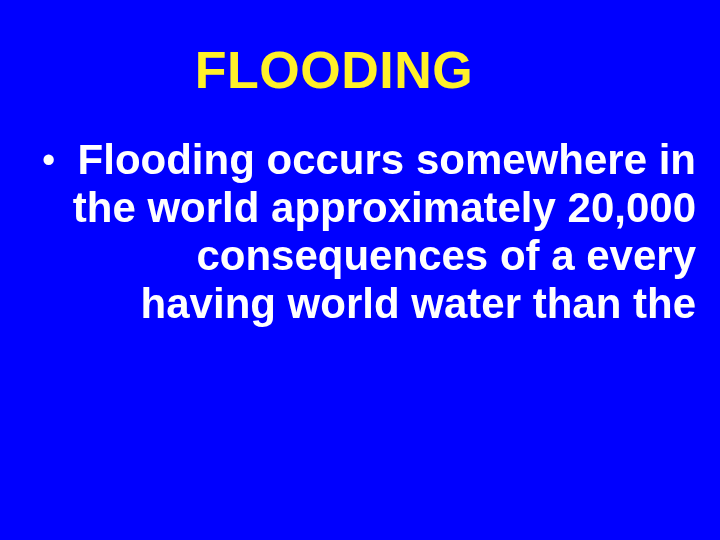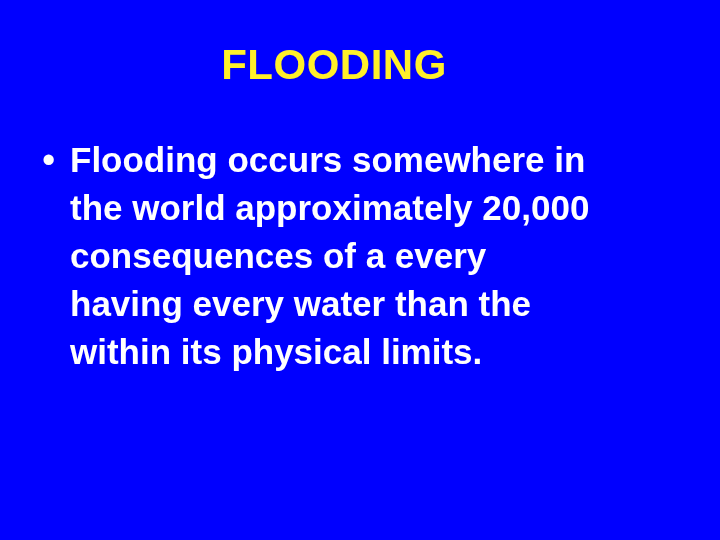--- a/index.html
+++ b/index.html
@@ -22,21 +22,21 @@
     overflow: hidden;
   }
 
   #slide-title {
     position: absolute;
     left: 0;
     top: 44px;
     width: 668px;
     text-align: center;
     color: #FFF02A;
-    font-size: 42px;
+    font-size: 52px;
     font-weight: bold;
     letter-spacing: 0.5px;
     line-height: 1.0;
     white-space: nowrap;
   }
 
   #body-block {
     position: absolute;
     left: 36px;
     top: 136px;
@@ -55,23 +55,24 @@
     font-size: 38px;
     line-height: 48px;
     text-align: left;
     padding-left: 6px;
     box-sizing: border-box;
   }
 
   .bullet-text {
     flex: 1 1 auto;
     color: #FFFFFF;
-    font-size: 35px;
+    font-size: 42px;
     font-weight: bold;
     line-height: 48px;
+    text-align: right;
   }
 
   .bullet-text .tline {
     display: block;
     white-space: nowrap;
   }
 </style>
 </head>
 <body>
 
@@ -80,20 +81,19 @@
   <div id="slide-title">FLOODING</div>
 
   <div id="body-block">
 
     <div class="bullet-row">
       <span class="bullet-marker">•</span>
       <span class="bullet-text">
         <span class="tline">Flooding occurs somewhere in</span>
         <span class="tline">the world approximately 20,000</span>
         <span class="tline">consequences of a every</span>
-        <span class="tline">having every water than the</span>
-        <span class="tline">within its physical limits.</span>
+        <span class="tline">having world water than the</span>
       </span>
     </div>
 
   </div>
 
 </div>
 
 </body></html>

